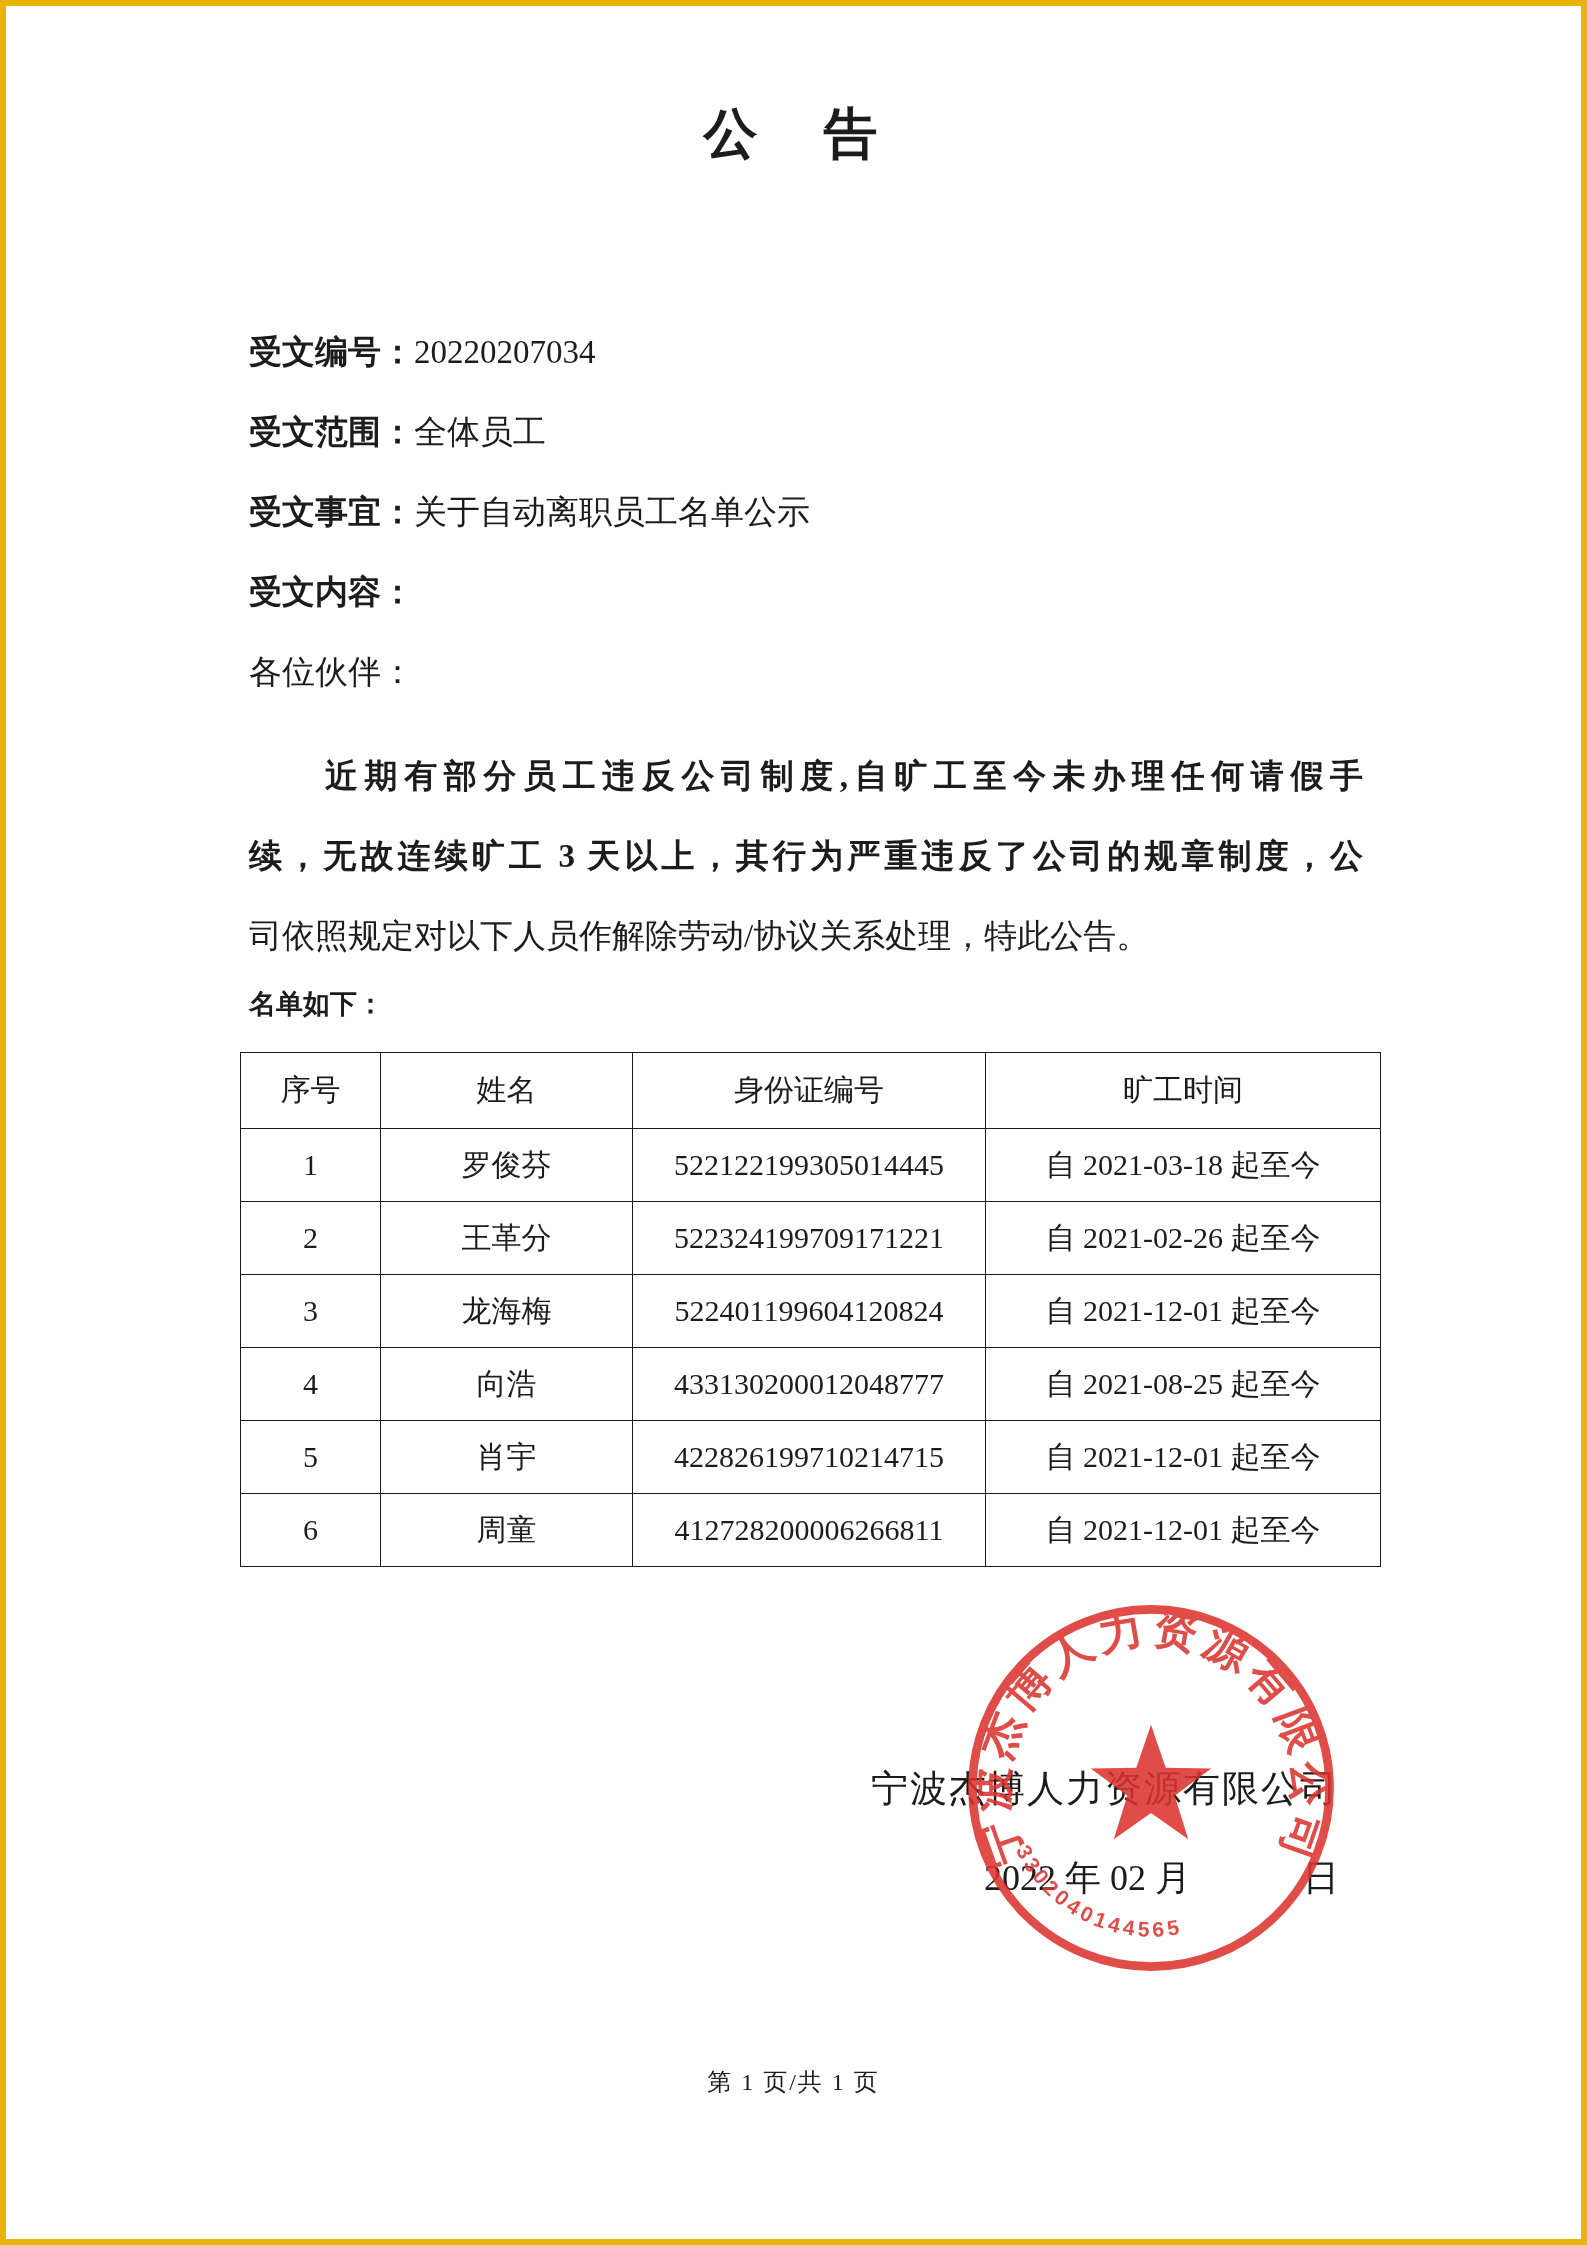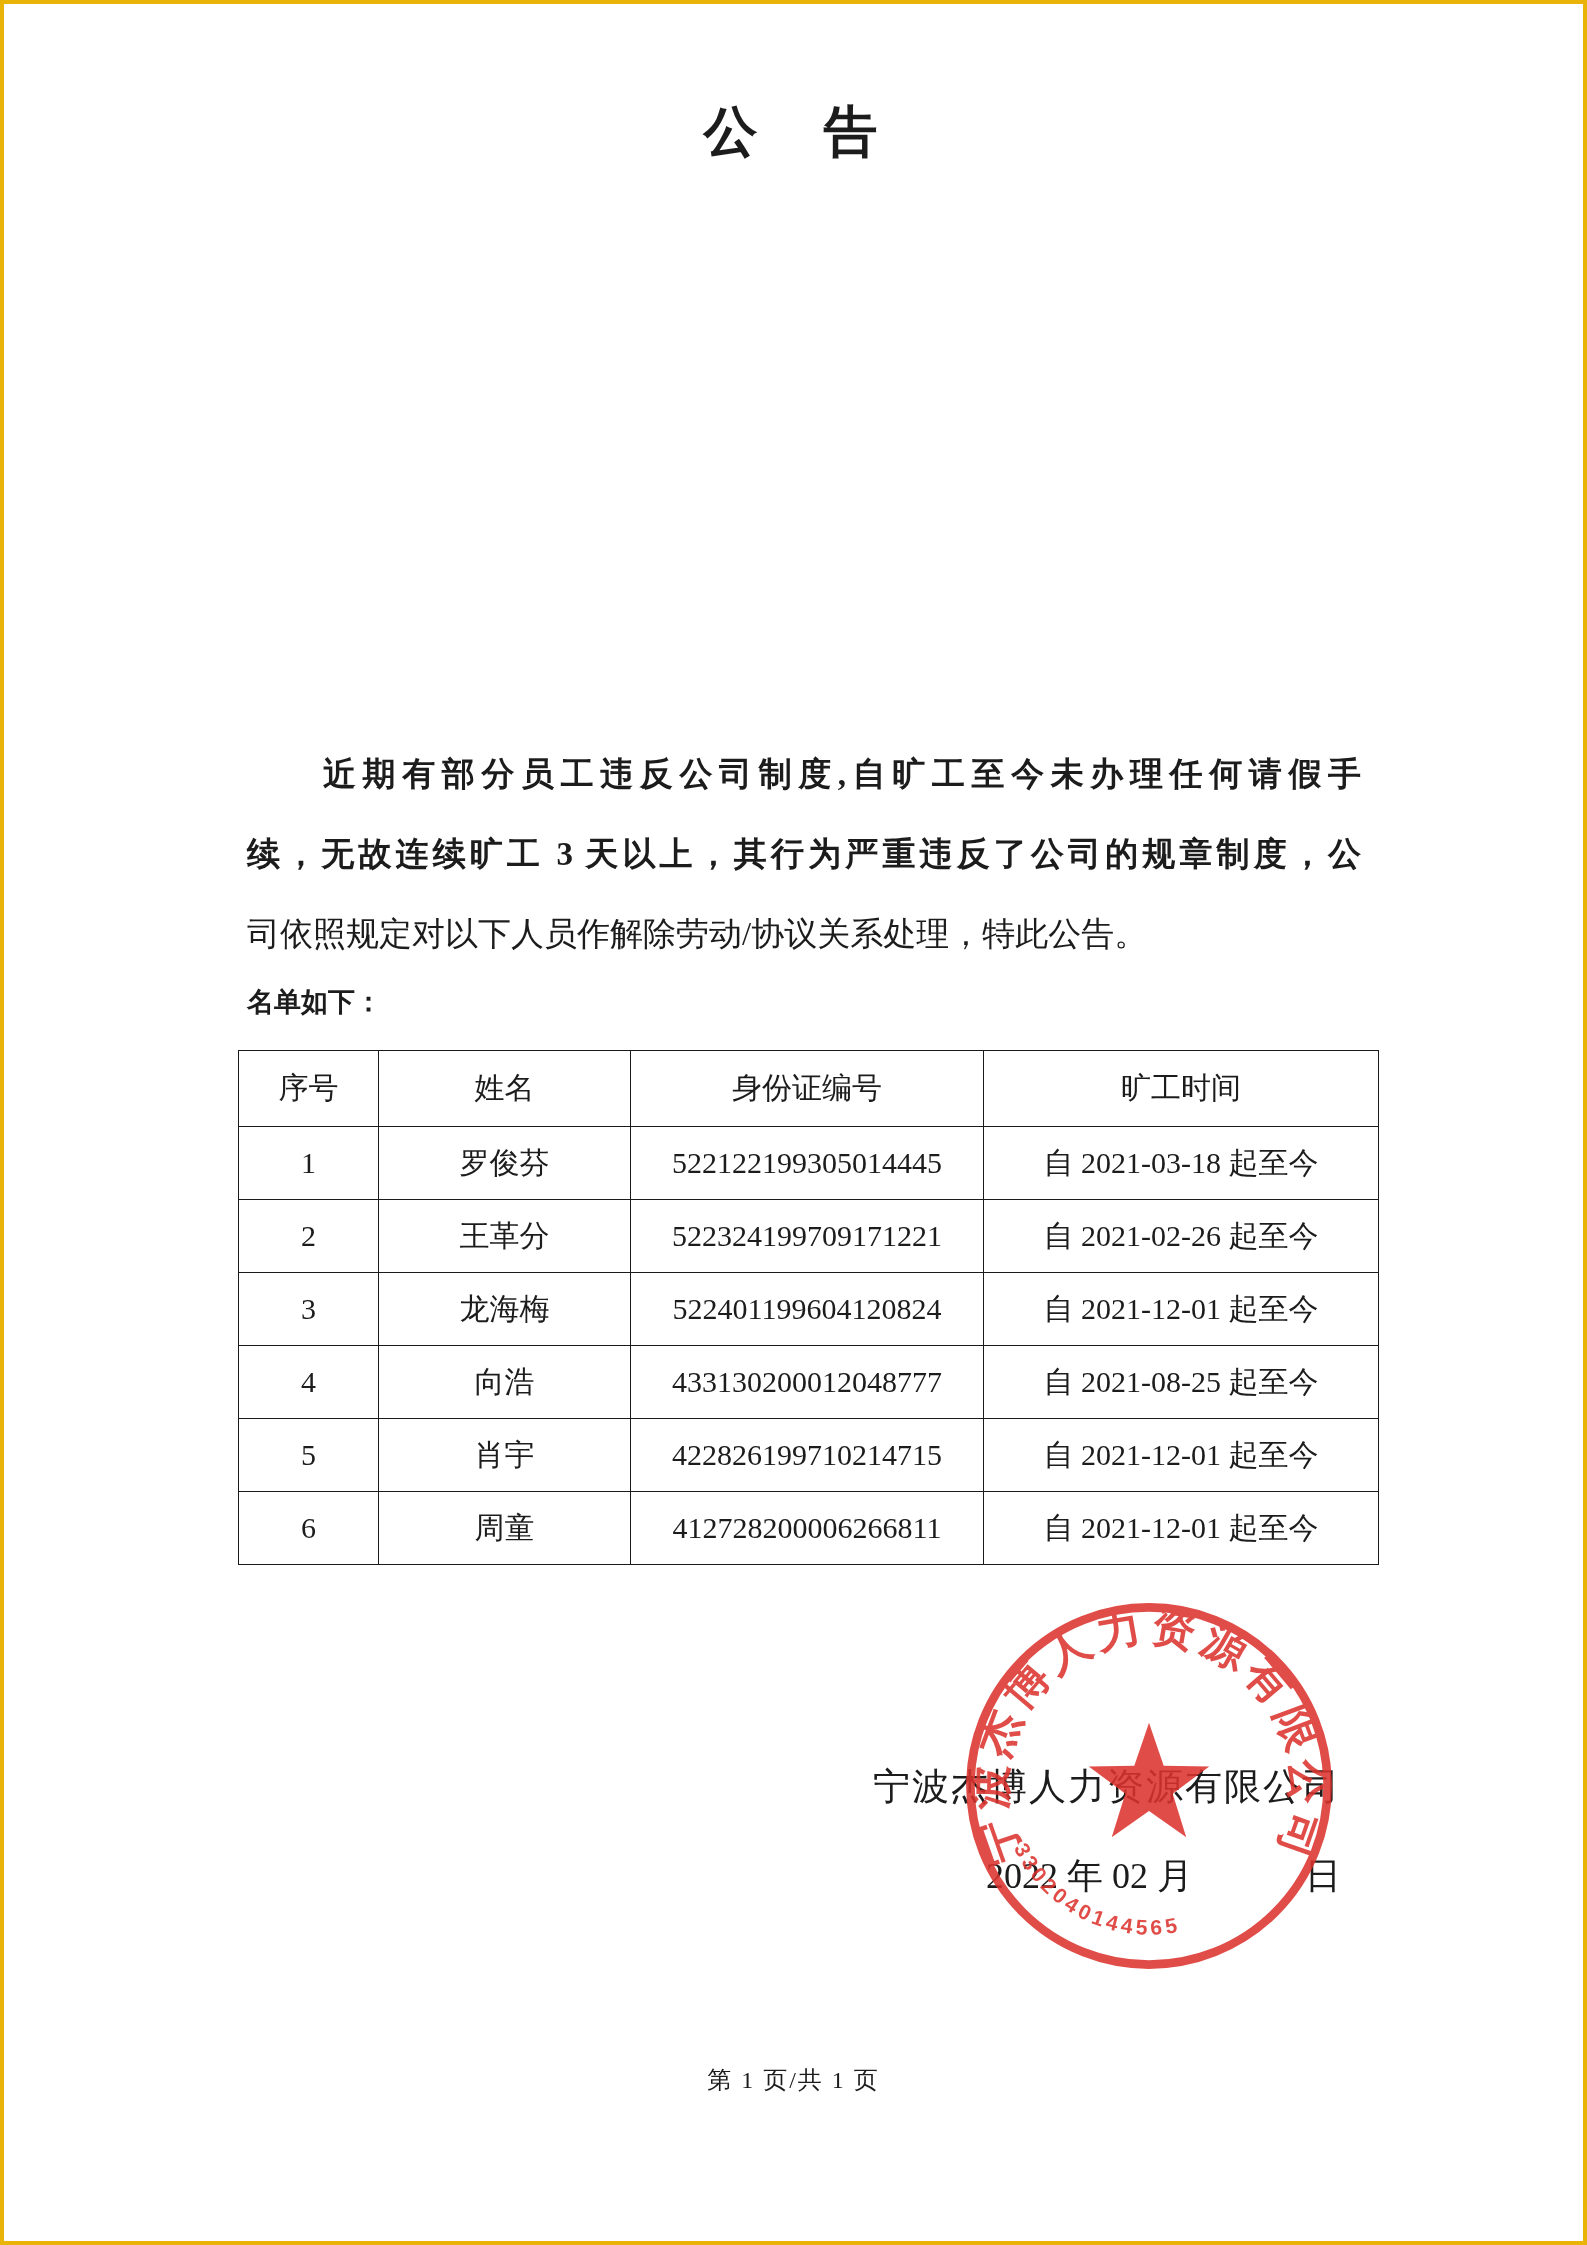--- a/index.html
+++ b/index.html
@@ -1,20 +1,20 @@
 <!DOCTYPE html>
 <html><head>
 <meta charset="utf-8">
 <style>
   html,body{margin:0;padding:0;background:#ffffff;}
   .page{
     position:relative;
     width:1587px;height:2245px;
     background:#ffffff;
-    border:4px solid #eab308;
+    border:6px solid #eab308;
     box-sizing:border-box;
     font-family:"Liberation Serif","DejaVu Serif",serif;
     color:#1c1c1c;
     overflow:hidden;
   }
   .doc-title{
     position:absolute;top:92px;left:0;width:100%;
     text-align:center;
     font-size:54px;font-weight:700;
     letter-spacing:6px;
@@ -86,20 +86,27 @@
     font-size:24px;letter-spacing:2px;margin-top:12px;
   }
 </style>
 </head>
 <body>
 
 <div class="page">
 
   <div class="doc-title">公　告</div>
 
+  <div class="fields">
+    <div><span class="field-label">受文编号：</span><span>20220207034</span></div>
+    <div><span class="field-label">受文范围：</span><span>全体员工</span></div>
+    <div><span class="field-label">受文事宜：</span><span>关于自动离职员工名单公示</span></div>
+    <div><span class="field-label">受文内容：</span><span></span></div>
+    <div class="greeting">各位伙伴：</div>
+  </div>
 
   <div class="para" style="top:730px;">
     <div class="jline first">近期有部分员工违反公司制度,自旷工至今未办理任何请假手</div>
     <div class="jline">续，无故连续旷工 3 天以上，其行为严重违反了公司的规章制度，公</div>
     <div class="lline">司依照规定对以下人员作解除劳动/协议关系处理，特此公告。</div>
   </div>
 
   <div class="list-label">名单如下：</div>
 
   <table class="roster">

